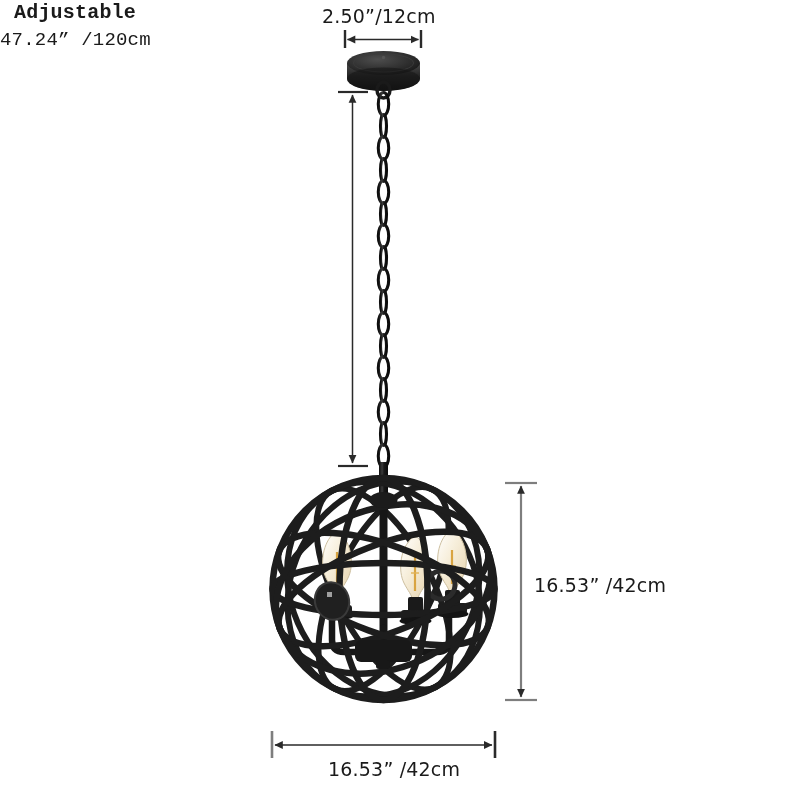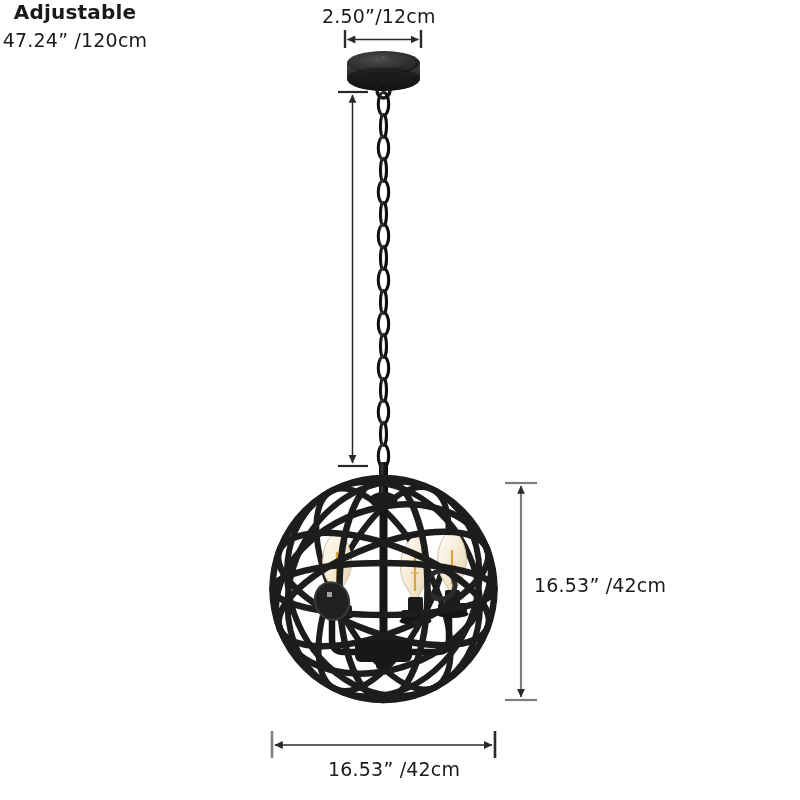--- a/index.html
+++ b/index.html
@@ -39,20 +39,21 @@
   }
   #label-top {
     left: 322px;
     top: 5px;
   }
   #label-adjustable {
     left: 196px;
     top: 243px;
     text-align: center;
     width: 150px;
+    font-family: Liberation Mono, monospace;
   }
   #label-adjustable .l1 { display: block; }
   #label-adjustable .l2 { display: block; margin-top: 4px; }
   #label-right {
     left: 534px;
     top: 574px;
   }
   #label-bottom {
     left: 328px;
     top: 758px;

